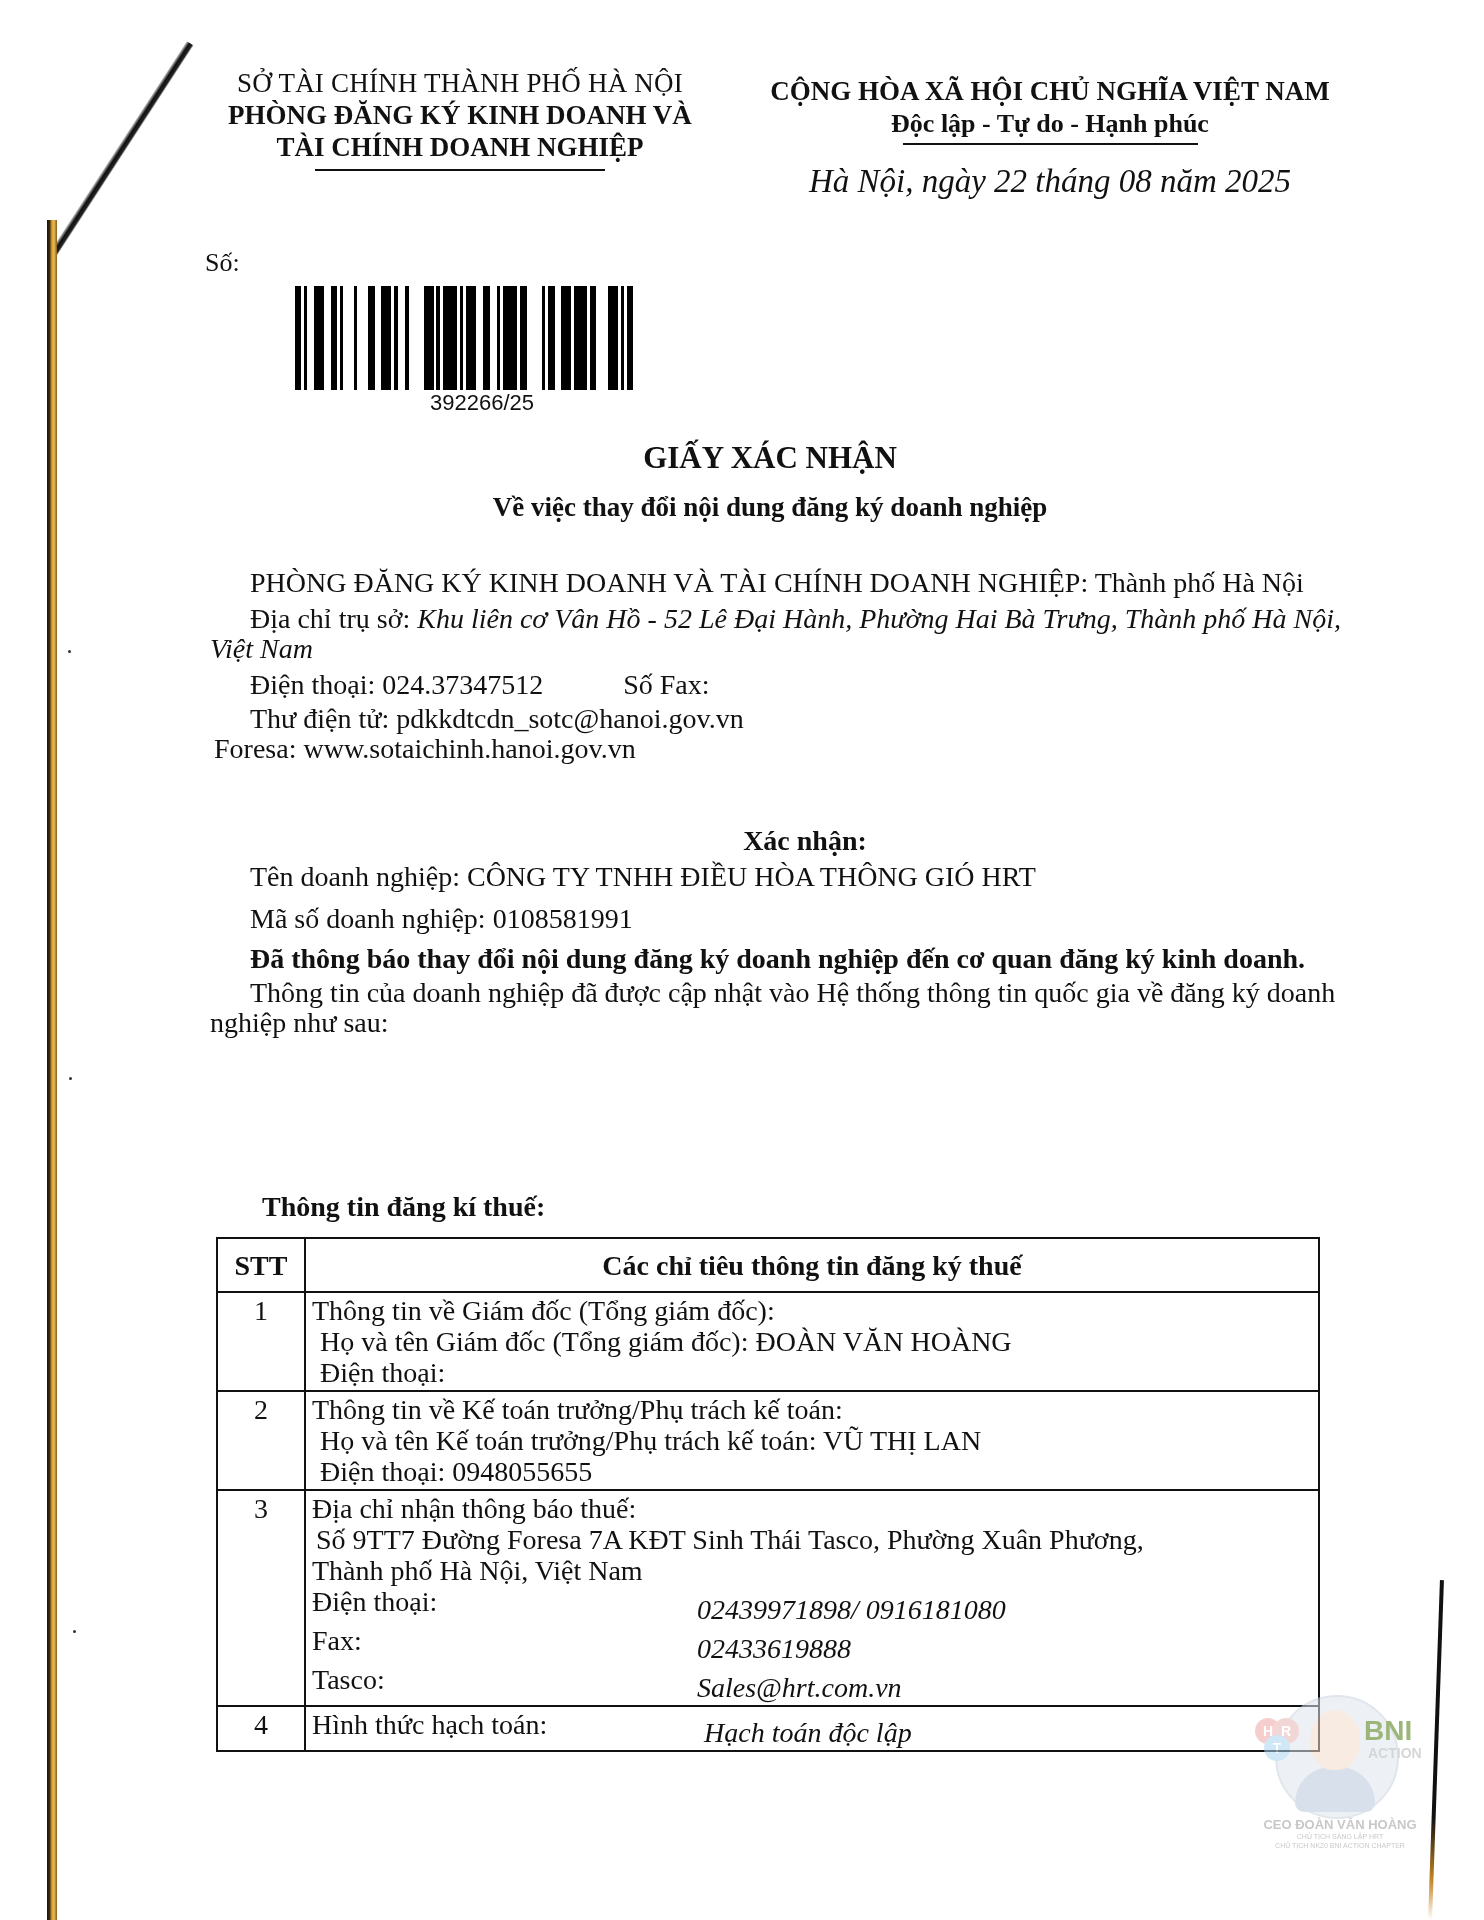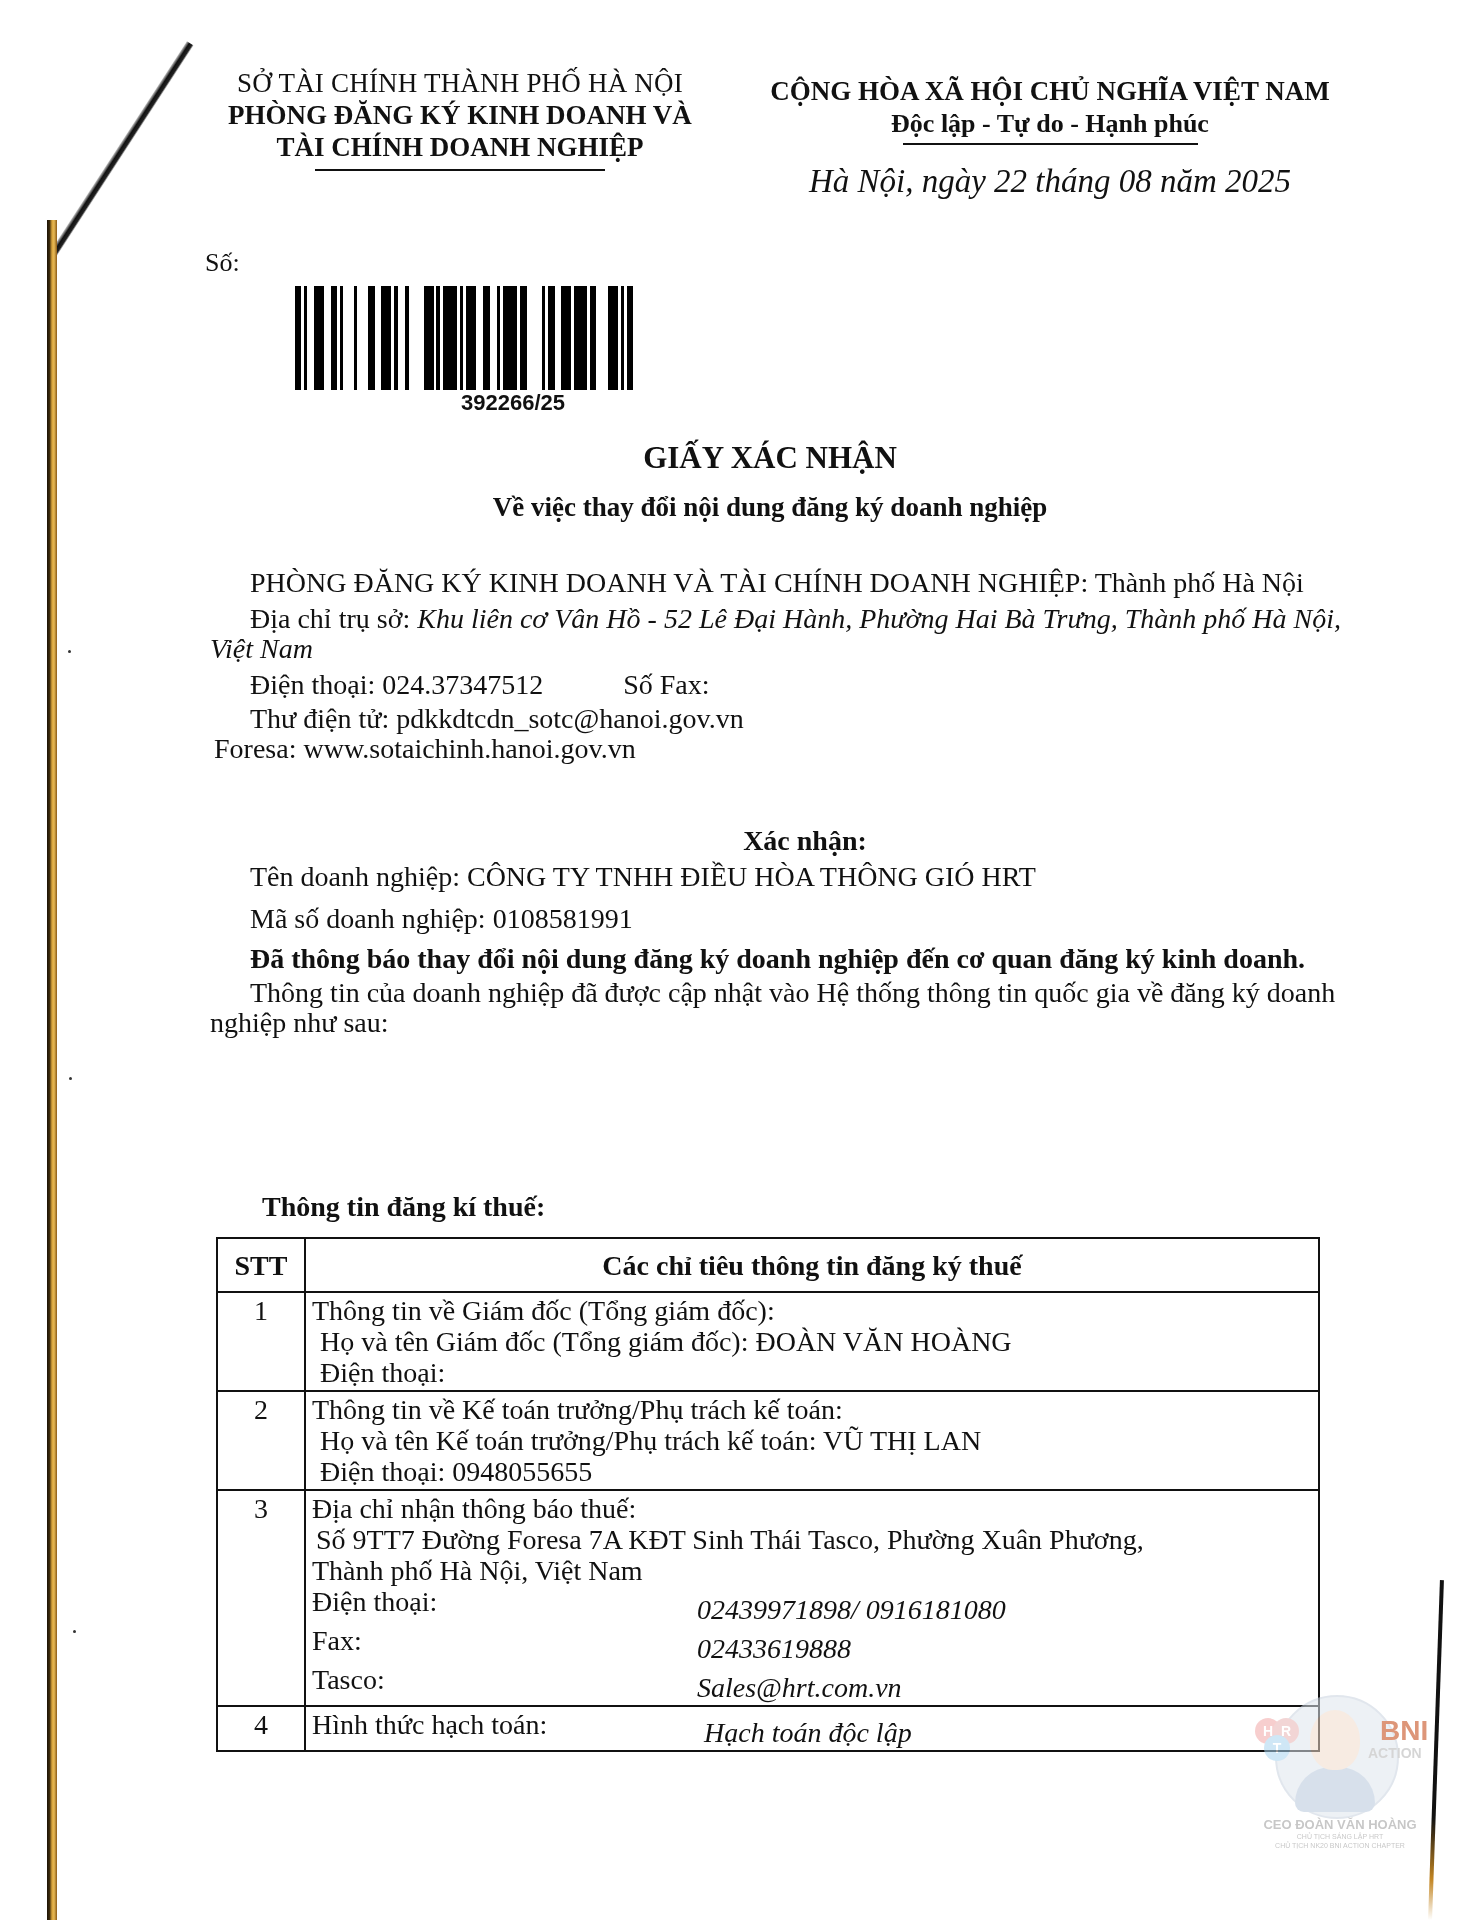--- a/index.html
+++ b/index.html
@@ -30,21 +30,21 @@
   .hdr-left .rule { width: 290px; height: 2px; background: #111; margin: 6px auto 0; }
   .hdr-right { position: absolute; left: 740px; top: 76px; width: 620px; text-align: center; }
   .hdr-right .l1 { font-size: 27px; font-weight: bold; }
   .hdr-right .l2 { font-size: 26px; font-weight: bold; margin-top: 2px; }
   .hdr-right .rule { width: 295px; height: 2px; background: #111; margin: 4px auto 0; }
   .hdr-right .date { font-size: 33px; font-style: italic; margin-top: 18px; }
 
   .so-label { position: absolute; left: 205px; top: 248px; font-size: 26px; }
   .barcode { position: absolute; left: 295px; top: 286px; width: 400px; height: 104px; display: flex; align-items: stretch; gap: 0; }
   .barcode span { display: block; background: #000; height: 100%; }
-  .barcode-num { position: absolute; left: 430px; top: 390px; font-family: "Liberation Sans", sans-serif; font-weight: bold; font-size: 22px; margin-left: 31px; }
+  .barcode-num { position: absolute; left: 430px; top: 390px; font-family: "Liberation Sans", sans-serif; font-weight: normal; font-size: 22px; }
 
   .title { position: absolute; left: 0; width: 1540px; top: 440px; text-align: center; font-size: 31px; font-weight: bold; }
   .subtitle { position: absolute; left: 0; width: 1540px; top: 492px; text-align: center; font-size: 27px; font-weight: bold; }
 
   .body { position: absolute; left: 210px; width: 1150px; font-size: 28px; line-height: 30px; }
   .ind { text-indent: 40px; }
   .it { font-style: italic; }
   .b { font-weight: bold; }
   .center { text-align: center; }
 
@@ -61,21 +61,21 @@
   .kv .k { width: 385px; }
   .kv .v { font-style: italic; margin-top: 8px; }
 
   .watermark { position: absolute; left: 1240px; top: 1685px; width: 200px; height: 170px; opacity: 0.55; }
   .wm-circle { position: absolute; left: 35px; top: 10px; width: 120px; height: 120px; border-radius: 50%; background: #dfe6ee; border: 2px solid #c9d3df; }
   .wm-head { position: absolute; left: 70px; top: 25px; width: 50px; height: 60px; border-radius: 50% 50% 45% 45%; background: #f1dccb; }
   .wm-body { position: absolute; left: 55px; top: 82px; width: 80px; height: 45px; border-radius: 40px 40px 10px 10px; background: #b8c8dc; }
   .wm-h { position: absolute; left: 15px; top: 33px; width: 26px; height: 26px; border-radius: 50%; background: #f2a7a7; color:#fff; font: bold 14px "Liberation Sans", sans-serif; text-align:center; line-height:26px; }
   .wm-r { position: absolute; left: 33px; top: 33px; width: 26px; height: 26px; border-radius: 50%; background: #e9b4b4; color:#fff; font: bold 14px "Liberation Sans", sans-serif; text-align:center; line-height:26px; }
   .wm-t { position: absolute; left: 24px; top: 50px; width: 26px; height: 26px; border-radius: 50%; background: #a8d4ef; color:#fff; font: bold 14px "Liberation Sans", sans-serif; text-align:center; line-height:26px; }
-  .wm-bni { position: absolute; left: 140px; top: 30px; font: bold 28px "Liberation Sans", sans-serif; color: #c2410c; }
+  .wm-bni { position: absolute; left: 124px; top: 30px; font: bold 28px "Liberation Sans", sans-serif; color: #4d7c0f; }
   .wm-action { position: absolute; left: 128px; top: 60px; font: bold 14px "Liberation Sans", sans-serif; color: #b4b4b4; }
   .wm-name { position: absolute; left: 0; width: 200px; top: 132px; text-align: center; font: bold 13px "Liberation Sans", sans-serif; color: #9a9a9a; }
   .wm-sub1, .wm-sub2 { position: absolute; left: 0; width: 200px; text-align: center; font: 7px "Liberation Sans", sans-serif; color: #9a9a9a; }
   .wm-sub1 { top: 148px; } .wm-sub2 { top: 157px; }
   .dot { position: absolute; width: 3px; height: 3px; background: #333; border-radius: 50%; }
 </style>
 </head>
 <body>
 
 <div class="edge-diag"></div>

